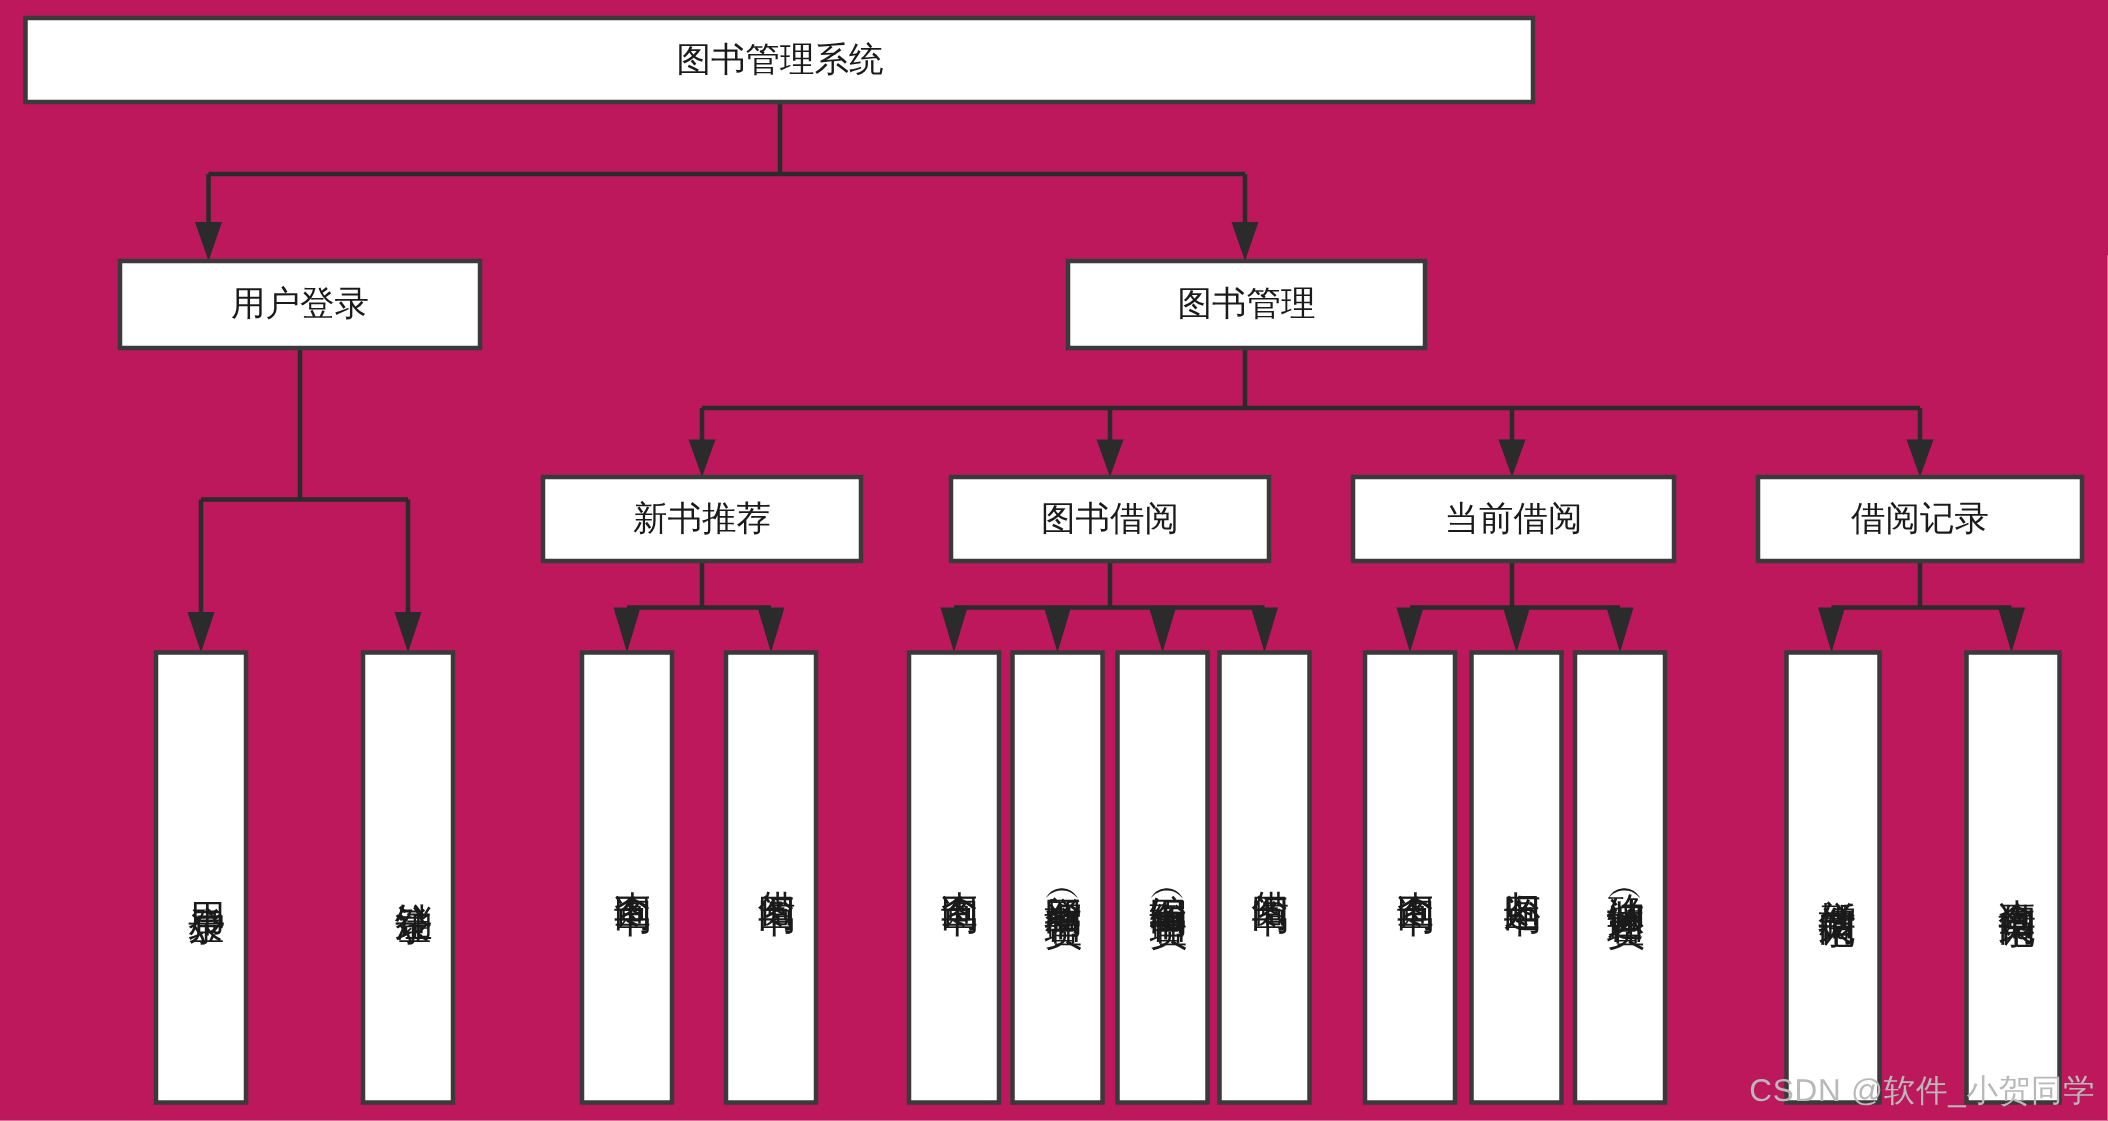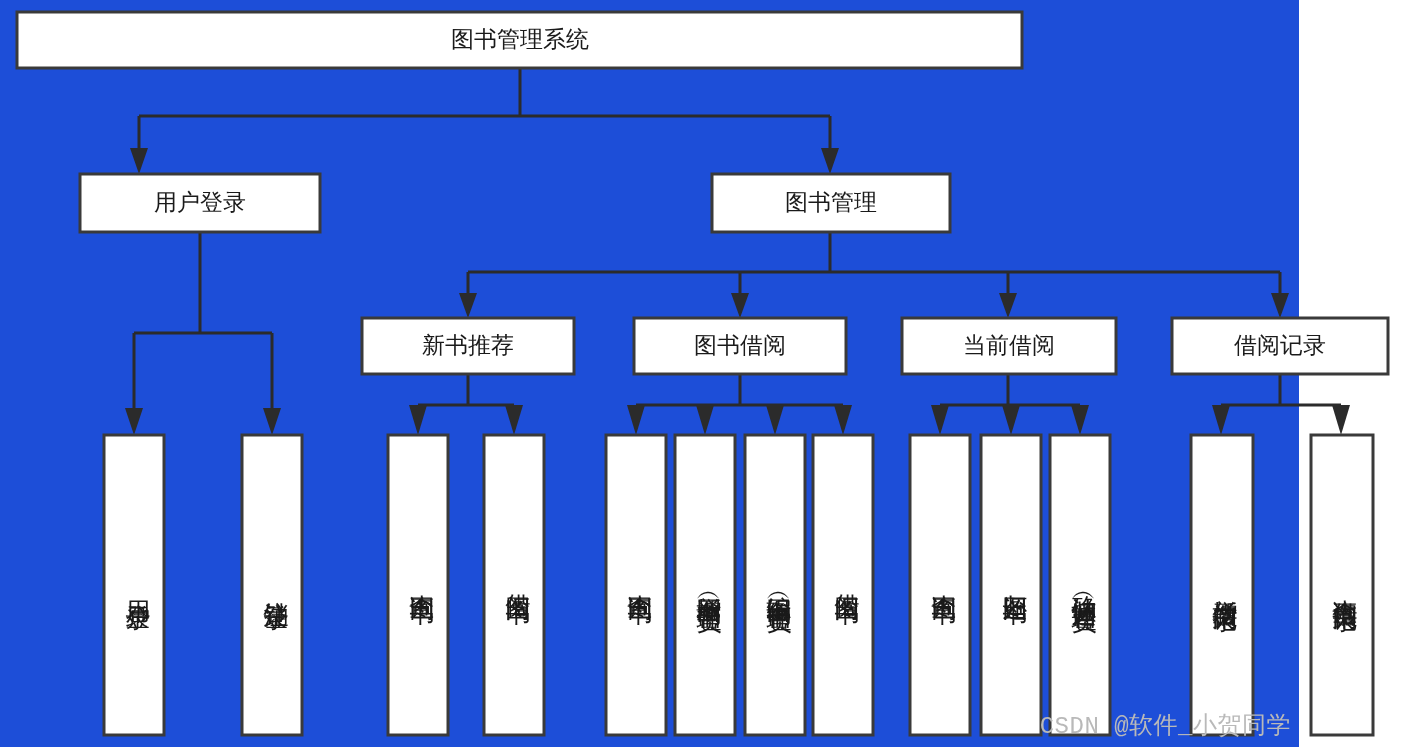--- a/index.html
+++ b/index.html
@@ -1,37 +1,37 @@
 <!DOCTYPE html>
 <html><head>
 <meta charset="utf-8">
 <style>
   html,body{margin:0;padding:0;background:#ffffff;}
   body{
     width:1405px;height:747px;
     font-family:"Liberation Sans","DejaVu Sans",sans-serif;
     overflow:hidden;
   }
-  #diagram-root{position:relative;width:1299px;height:747px;background:#1d4ed8;}
+  #diagram-root{position:relative;width:1405px;height:747px;background:#be185d;}
   svg.diagram{position:absolute;left:0;top:0;width:1405px;height:747px;display:block;}
   .node-box{fill:#ffffff;stroke:#3a3a3a;stroke-width:3;}
   .connector{stroke:#2b2b2b;stroke-width:3;fill:none;}
   .arrow-head{fill:#2b2b2b;stroke:none;}
   .node-label{
     font-family:"Liberation Sans","DejaVu Sans",sans-serif;
     fill:#1a1a1a;
     text-anchor:middle;
     dominant-baseline:middle;
   }
   .label-h{font-size:23px;}
   .label-v{font-size:25px;writing-mode:vertical-rl;glyph-orientation-vertical:0;letter-spacing:2px;}
   .watermark{
     position:absolute;right:8px;bottom:6px;
-    font-family:Liberation Mono, monospace;
-    font-size:24px;color:#b9b9b9;white-space:nowrap;
+    font-family:Liberation Sans, sans-serif;
+    font-size:21px;color:#b9b9b9;white-space:nowrap;
     letter-spacing:0.5px;
   }
 </style>
 </head>
 <body>
 
 <div id="diagram-root">
 
   <svg class="diagram" viewBox="0 0 1405 747" xmlns="http://www.w3.org/2000/svg">
 

